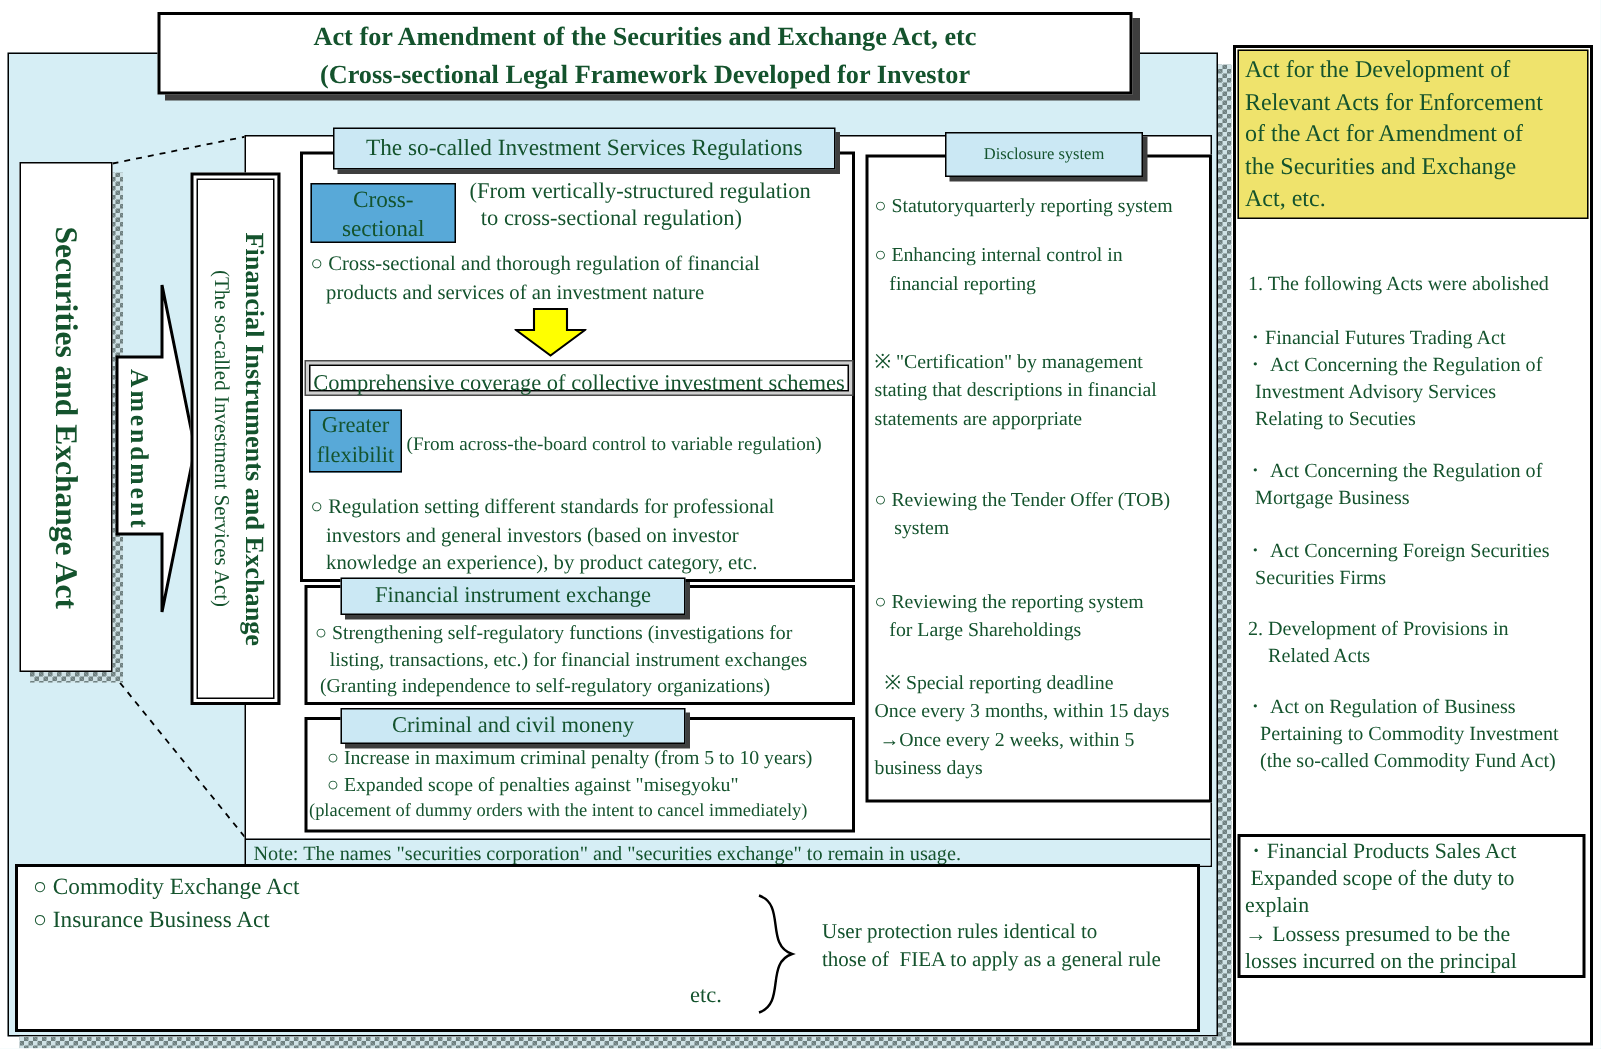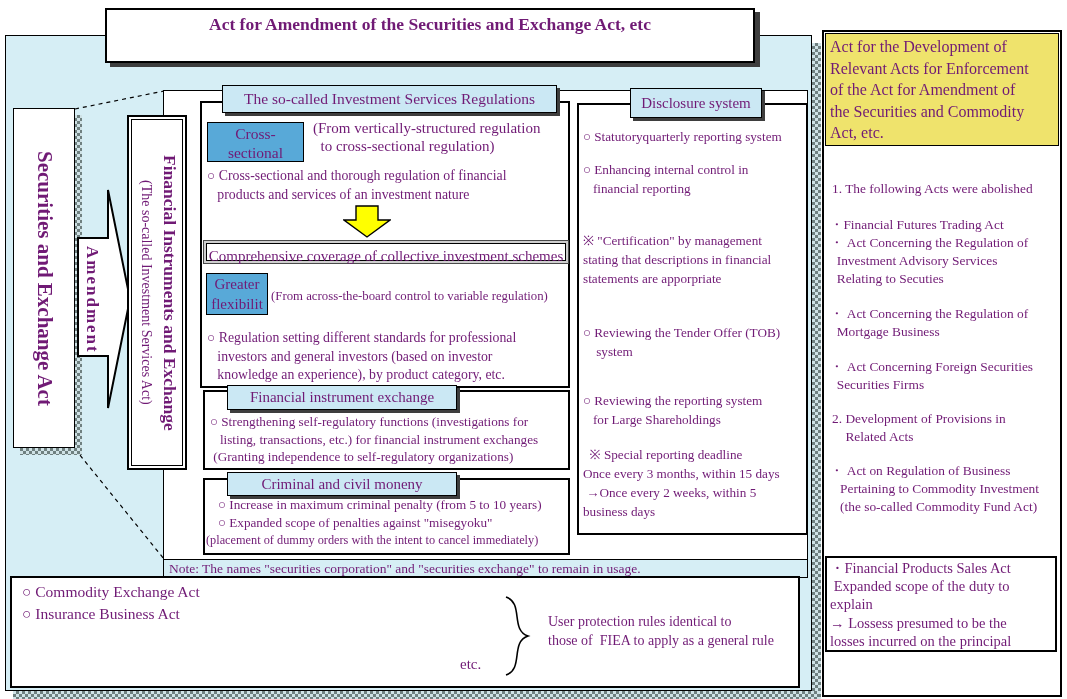--- a/index.html
+++ b/index.html
@@ -1,17 +1,17 @@
 <!DOCTYPE html>
 <html><head>
 <meta charset="utf-8">
 <style>
   html,body{margin:0;padding:0;background:#fff;}
   #canvas{position:relative;width:1067px;height:699px;background:#fff;overflow:hidden;
-          font-family:"Liberation Serif","DejaVu Serif",serif;color:#701a75;}
+          font-family:"Liberation Serif","DejaVu Serif",serif;color:#14532d;}
   .abs{position:absolute;}
   .pre{white-space:pre-wrap;}
   .vert{writing-mode:vertical-rl;text-orientation:mixed;}
   .center{display:flex;align-items:center;justify-content:center;}
   .bluebg{background:#d6eef5;}
   .frame{background:#fff;border:2px solid #000;box-sizing:border-box;}
   .thinframe{background:#fff;border:1px solid #000;box-sizing:border-box;}
   .hdr{background:#cbe8f4;border:1px solid #000;box-sizing:border-box;text-align:center;
        box-shadow:3px 3px 0 #3e3e3e;}
   .tag{background:#58a9d8;border:1px solid #000;box-sizing:border-box;text-align:center;}
@@ -34,20 +34,21 @@
 
   <svg class="abs" style="left:0;top:0;" width="1067" height="699" viewBox="0 0 1067 699">
     <line x1="75" y1="109" x2="164" y2="91" stroke="#000" stroke-width="1.2" stroke-dasharray="4,4"></line>
     <line x1="75" y1="449" x2="164" y2="559" stroke="#000" stroke-width="1.2" stroke-dasharray="4,4"></line>
   </svg>
 
   <div class="abs" style="left:105px;top:8px;width:650px;height:55px;background:#fff;border:2px solid #000;
               box-shadow:5px 4px 0 #3e3e3e;box-sizing:border-box;text-align:center;
               font-weight:bold;font-size:17.5px;line-height:25px;padding-top:2px;">
     <div>Act for Amendment of the Securities and Exchange Act, etc</div>
+    <div>(Cross-sectional Legal Framework Developed for Investor</div>
   </div>
 
   <div class="abs thinframe" style="left:163px;top:90px;width:645px;height:488px;">
     <div style="position:absolute;left:0;right:0;bottom:0;height:18px;background:#d6eef5;
                 border-top:1px solid #000;font-size:13.5px;padding:1px 0 0 5px;box-sizing:border-box;">
       <span>Note: The names "securities corporation" and "securities exchange" to remain in usage.</span>
     </div>
   </div>
 
   <div class="abs checker" style="left:20px;top:115px;width:62px;height:340px;"></div>
@@ -109,21 +110,21 @@
 
   <div class="abs frame" style="left:203px;top:478px;width:367px;height:77px;"></div>
   <div class="abs hdr" style="left:227px;top:472px;width:230px;height:24px;font-size:15px;line-height:22px;">
     <span>Criminal and civil moneny</span>
   </div>
   <div class="abs" style="left:218px;top:497px;width:352px;font-size:13.2px;"><span>○ Increase in maximum criminal penalty (from 5 to 10 years)</span></div>
   <div class="abs" style="left:218px;top:515px;width:352px;font-size:13.2px;"><span>○ Expanded scope of penalties against "misegyoku"</span></div>
   <div class="abs" style="left:206px;top:533px;width:418px;font-size:12.3px;"><span>(placement of dummy orders with the intent to cancel immediately)</span></div>
 
   <div class="abs frame" style="left:577px;top:103px;width:231px;height:432px;"></div>
-  <div class="abs hdr" style="left:630px;top:88px;width:132px;height:30px;font-size:15px;line-height:28px;">
+  <div class="abs hdr" style="left:630px;top:88px;width:132px;height:30px;font-size:11px;line-height:28px;">
     <span>Disclosure system</span>
   </div>
   <div class="abs pre" style="left:583px;top:160px;width:222px;font-size:13.2px;line-height:19px;"><span>○ Enhancing internal control in
    financial reporting</span></div>
   <div class="abs pre" style="left:583px;top:127px;width:222px;font-size:13.2px;line-height:19px;"><span>○ Statutoryquarterly reporting system</span></div>
   <div class="abs pre" style="left:583px;top:231px;width:222px;font-size:13.2px;line-height:19px;"><span>※ "Certification" by management
 stating that descriptions in financial
 statements are apporpriate</span></div>
   <div class="abs pre" style="left:583px;top:323px;width:222px;font-size:13.2px;line-height:19px;"><span>○ Reviewing the Tender Offer (TOB)
     system</span></div>
@@ -143,21 +144,21 @@
     <path d="M3,3 C21,9 7,36 25,42 C7,48 21,75 3,81" fill="none" stroke="#000" stroke-width="1.6"></path>
   </svg>
   <div class="abs" style="left:460px;top:656px;font-size:15px;"><span>etc.</span></div>
   <div class="abs pre" style="left:548px;top:612px;width:255px;font-size:14px;line-height:19px;"><span>User protection rules identical to
 those of  FIEA to apply as a general rule</span></div>
 
   <div class="abs frame" style="left:822px;top:30px;width:240px;height:667px;"></div>
   <div class="abs kbox pre" style="left:825px;top:33px;width:234px;height:113px;font-size:16px;line-height:21.5px;padding:2px 4px;"><span>Act for the Development of
 Relevant Acts for Enforcement
 of the Act for Amendment of
-the Securities and Commodity
+the Securities and Exchange
 Act, etc.</span></div>
 
   <div class="abs pre" style="left:832px;top:180px;width:226px;font-size:13.4px;line-height:18px;"><span>1. The following Acts were abolished</span></div>
   <div class="abs pre" style="left:830px;top:216px;width:226px;font-size:13.4px;line-height:18px;"><span>・Financial Futures Trading Act</span></div>
   <div class="abs pre" style="left:830px;top:234px;width:226px;font-size:13.4px;line-height:18px;"><span>・ Act Concerning the Regulation of
   Investment Advisory Services
   Relating to Secuties</span></div>
   <div class="abs pre" style="left:830px;top:305px;width:226px;font-size:13.4px;line-height:18px;"><span>・ Act Concerning the Regulation of
   Mortgage Business</span></div>
   <div class="abs pre" style="left:830px;top:358px;width:226px;font-size:13.4px;line-height:18px;"><span>・ Act Concerning Foreign Securities

